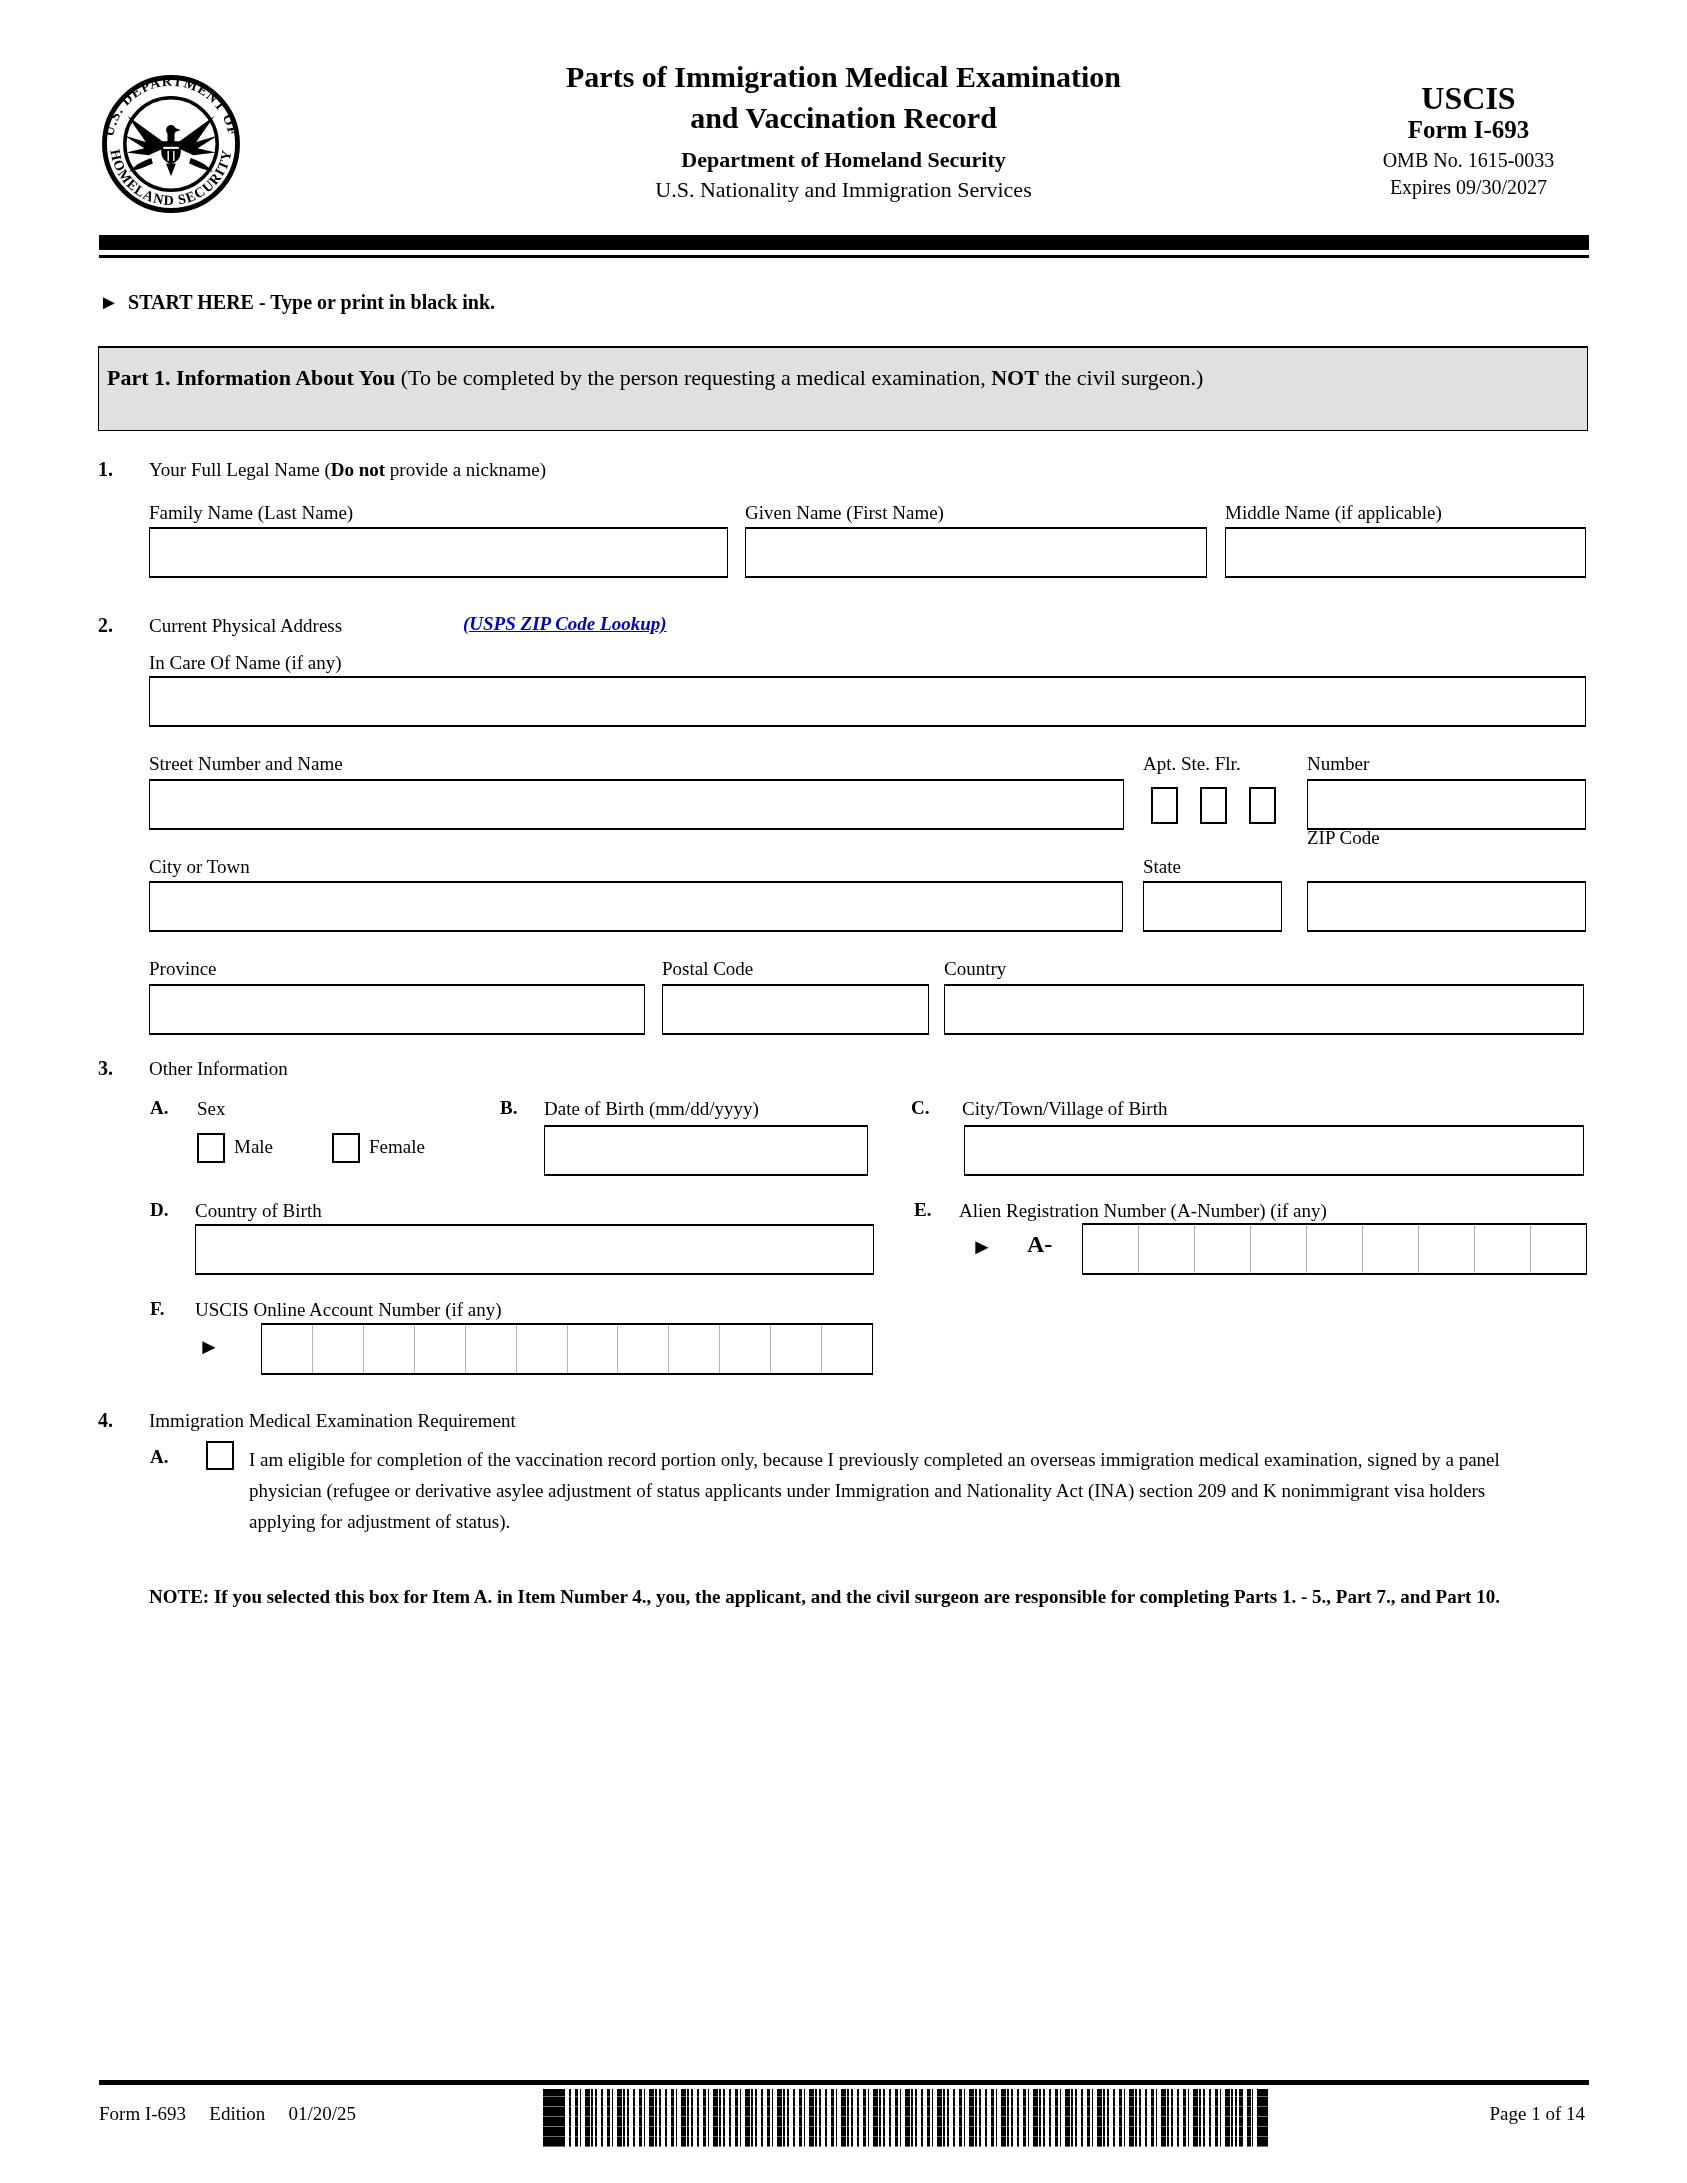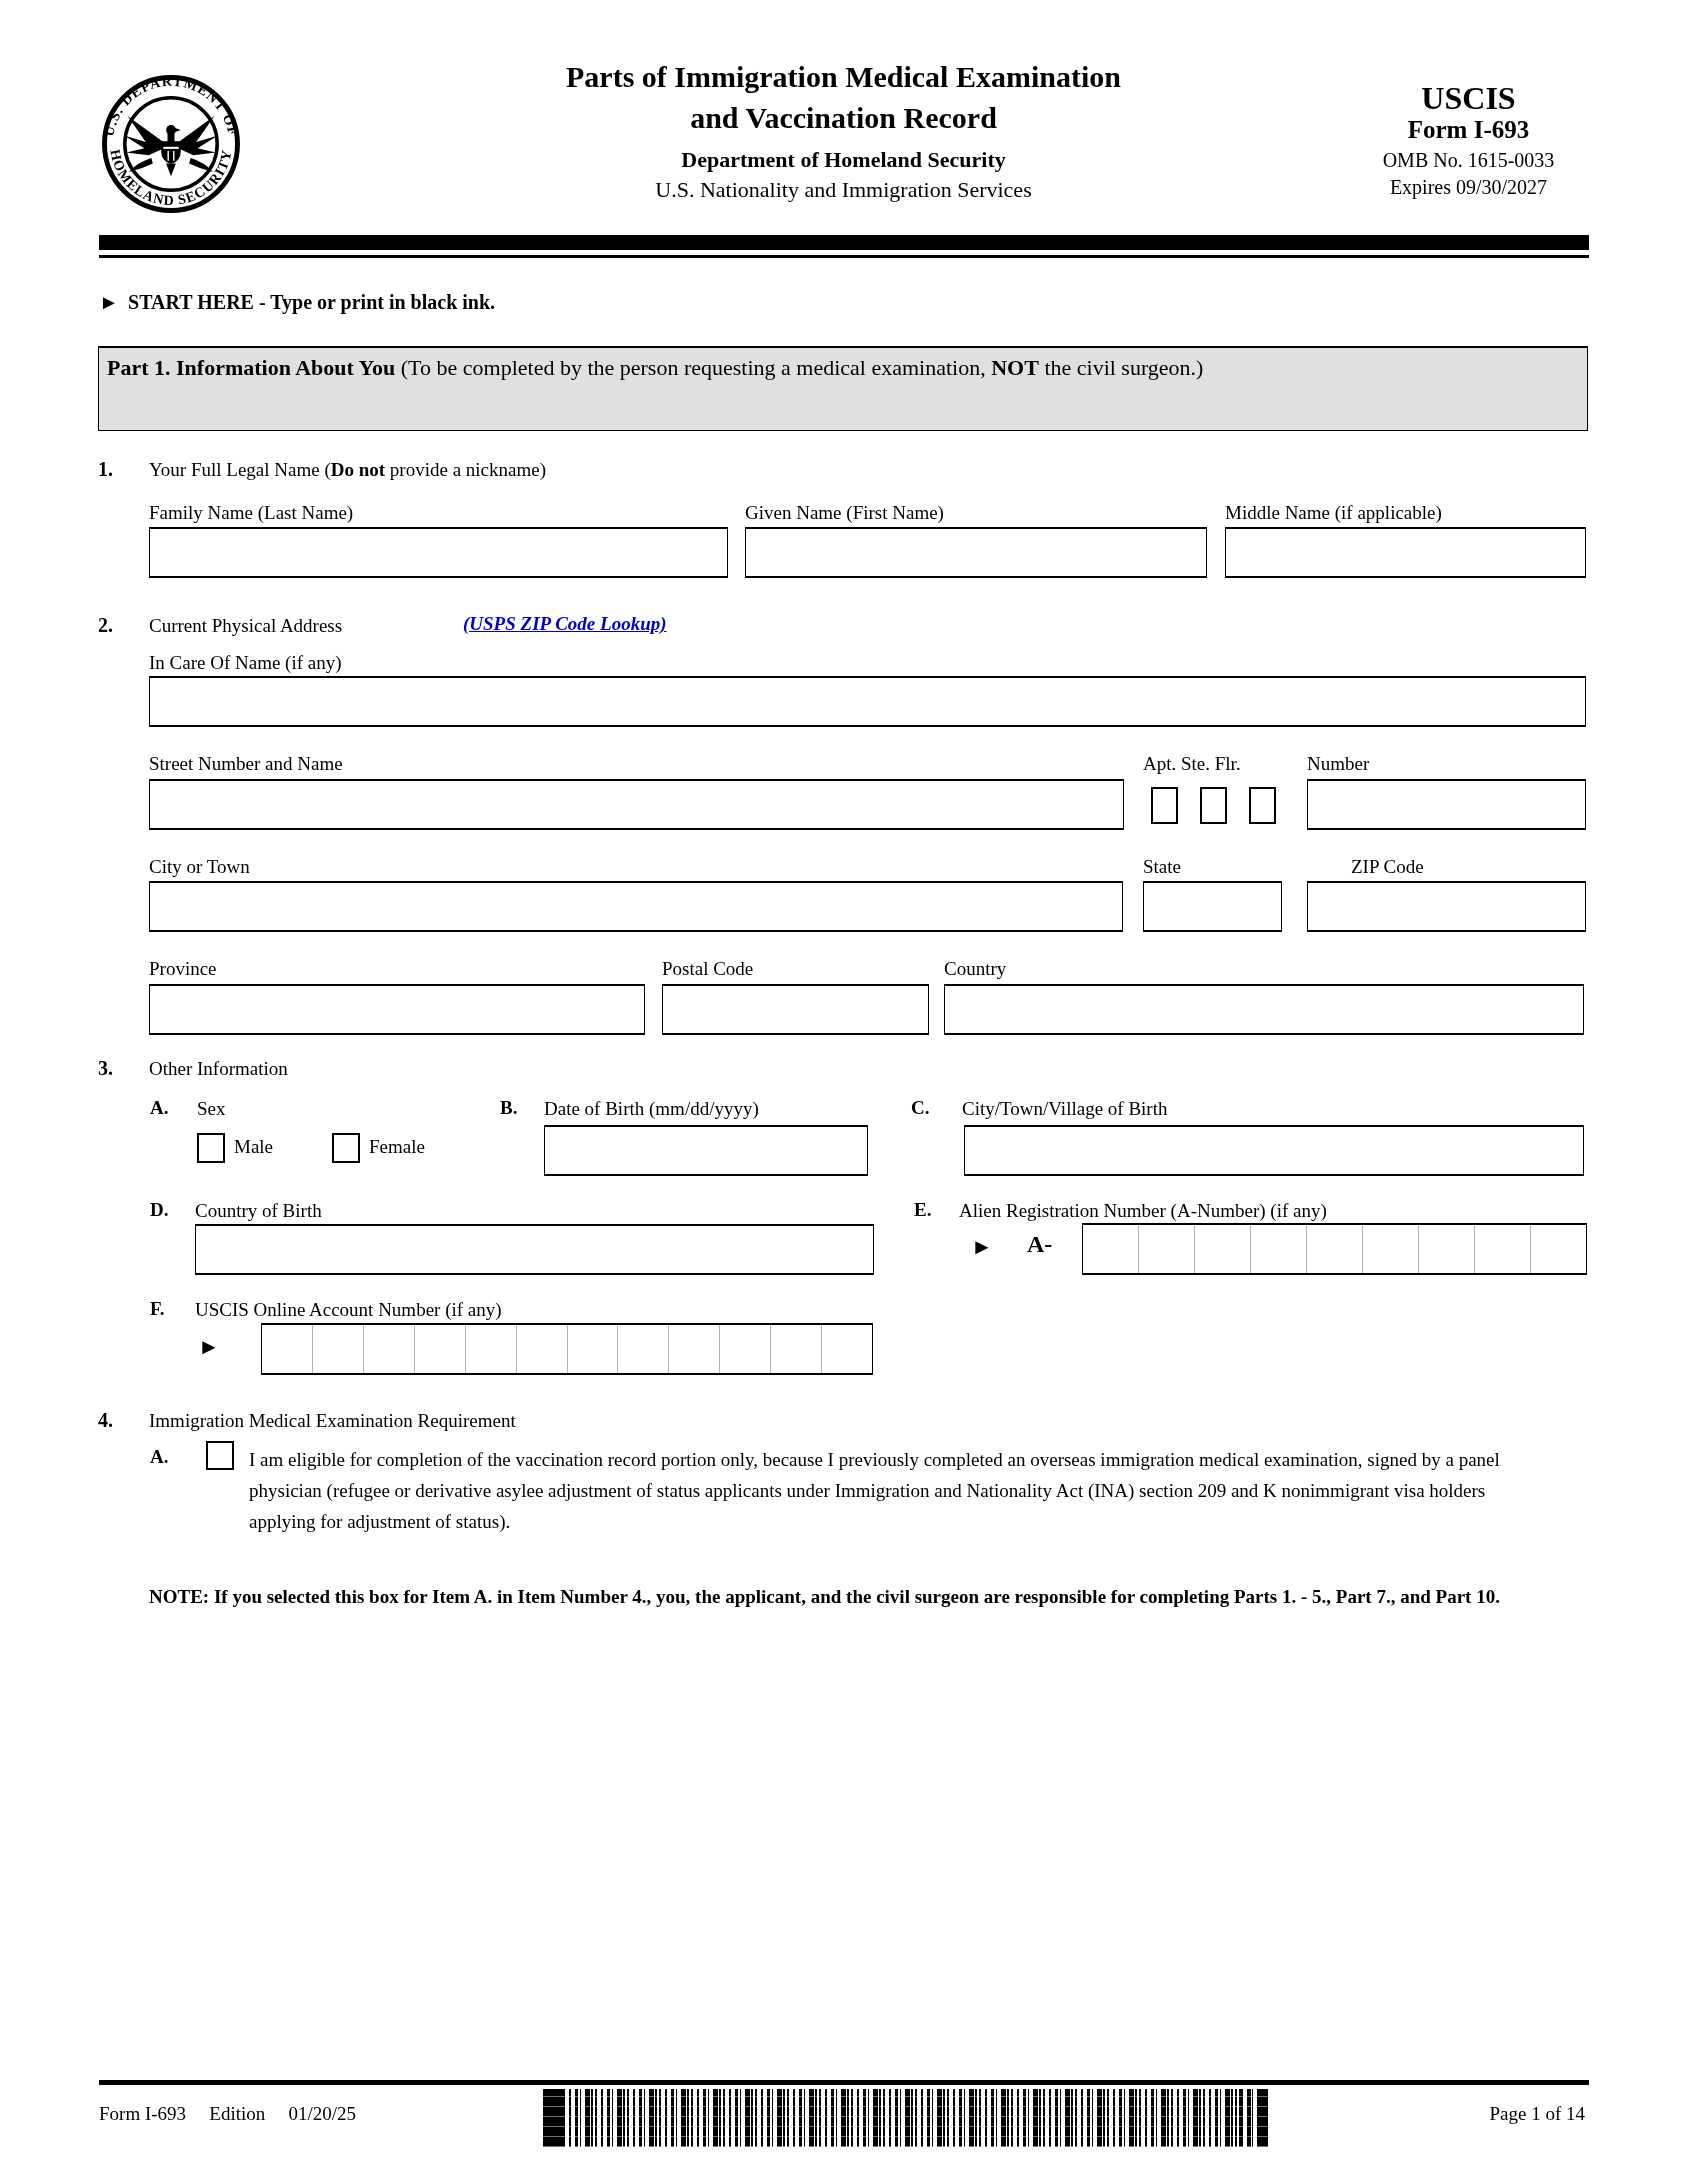--- a/index.html
+++ b/index.html
@@ -27,21 +27,21 @@
 
   .bar-thick{left:99px;top:235px;width:1490px;height:14.6px;background:#000;}
   .bar-thin{left:99px;top:255px;width:1490px;height:2.6px;background:#000;}
 
   .start-here{left:99px;top:291px;font-size:20px;font-weight:bold;}
   .arrow{display:inline-block;margin-right:9.3px;}
 
   .part-header{
     left:98px;top:346px;width:1490px;height:85px;
     background:#e0e0e0;border:1.3px solid #000;border-top-width:2px;
-    box-sizing:border-box;padding:3px 8px;
+    box-sizing:border-box;padding:13px 8px;
     font-size:22px;line-height:34px;
   }
 
   .item-num{font-size:20px;font-weight:bold;}
   .lbl{font-size:19px;line-height:24px;white-space:nowrap;}
   .sub-letter{font-size:19px;font-weight:bold;}
 
   .ibox{
     background:#fff;border:1.3px solid #000;border-top-width:2.6px;border-bottom-width:2px;
     box-sizing:border-box;
@@ -159,21 +159,21 @@
   <div class="abs lbl" style="left:1143px;top:752px;">Apt. Ste. Flr.</div>
   <div class="abs lbl" style="left:1307px;top:752px;">Number</div>
   <div class="abs ibox" style="left:149px;top:779px;width:975px;height:51px;"></div>
   <div class="abs cbox" style="left:1151px;top:787px;width:26.5px;height:37px;"></div>
   <div class="abs cbox" style="left:1200px;top:787px;width:26.5px;height:37px;"></div>
   <div class="abs cbox" style="left:1249px;top:787px;width:26.5px;height:37px;"></div>
   <div class="abs ibox" style="left:1307px;top:779px;width:279px;height:51px;"></div>
 
   <div class="abs lbl" style="left:149px;top:855px;">City or Town</div>
   <div class="abs lbl" style="left:1143px;top:855px;">State</div>
-  <div class="abs lbl" style="left:1307px;top:855px;margin-left:44px;">ZIP Code</div>
+  <div class="abs lbl" style="left:1307px;top:826px;">ZIP Code</div>
   <div class="abs ibox" style="left:149px;top:881px;width:974px;height:51px;"></div>
   <div class="abs ibox" style="left:1143px;top:881px;width:139px;height:51px;"></div>
   <div class="abs ibox" style="left:1307px;top:881px;width:279px;height:51px;"></div>
 
   <div class="abs lbl" style="left:149px;top:957px;">Province</div>
   <div class="abs lbl" style="left:662px;top:957px;">Postal Code</div>
   <div class="abs lbl" style="left:944px;top:957px;">Country</div>
   <div class="abs ibox" style="left:149px;top:984px;width:496px;height:51px;"></div>
   <div class="abs ibox" style="left:662px;top:984px;width:267px;height:51px;"></div>
   <div class="abs ibox" style="left:944px;top:984px;width:640px;height:51px;"></div>

